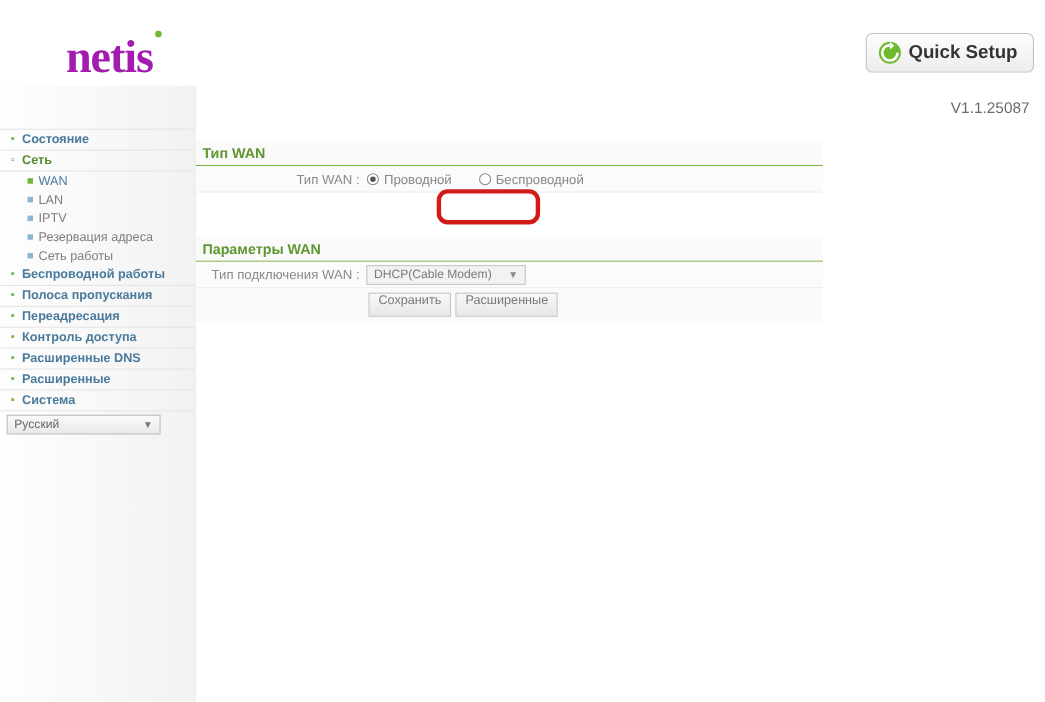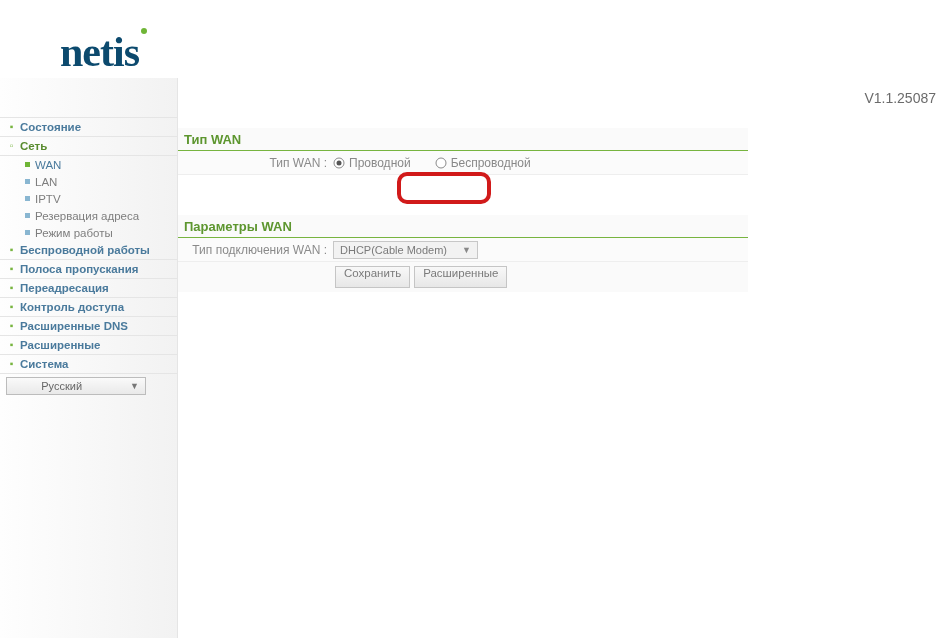--- a/index.html
+++ b/index.html
@@ -19,21 +19,21 @@
 }
 .logo {
   position: absolute;
   left: 60px;
   top: 28px;
 }
 .logo-text {
   font-family: "Times New Roman", serif;
   font-size: 42px;
   font-weight: bold;
-  color: #0c4a6e;
+  color: #a21caf;
   letter-spacing: -1px;
 }
 .logo-dot {
   display: inline-block;
   width: 6px;
   height: 6px;
   background: #6fb536;
   border-radius: 50%;
   vertical-align: top;
   margin-left: 2px;
@@ -127,21 +127,21 @@
 .lang-select {
   margin: 3px 6px 0 6px;
   width: 140px;
   height: 18px;
   border: 1px solid #bcbcbc;
   background: linear-gradient(#fafafa,#e9e9e9);
   font-size: 11px;
   color: #666;
   display: flex;
   align-items: center;
-  justify-content: flex-end;
+  justify-content: space-between;
   padding: 0 6px;
   cursor: pointer;
   gap: 48px;
 }
 .lang-select .arrow { font-size: 9px; color: #777; }
 
 .content {
   width: 570px;
   padding: 10px 0 0 0;
   background: #fff;
@@ -228,20 +228,30 @@
   position: relative;
 }
 </style>
 </head>
 <body>
 
 <div class="header">
   <div class="logo">
     <span class="logo-text">netis</span><span class="logo-dot"></span>
   </div>
+  <button class="quick-setup">
+    <span class="qs-icon">
+      <svg viewBox="0 0 22 22">
+          <circle cx="11" cy="11" r="10" fill="#6fb92f"></circle>
+          <path d="M11 4 a7 7 0 1 0 7 7" fill="none" stroke="#fff" stroke-width="2.4"></path>
+          <path d="M11 1 l4 3.5 -4 3.5 z" fill="#fff"></path>
+        </svg>
+    </span>
+    <span>Quick Setup</span>
+  </button>
 </div>
 
 <div class="layout">
 
   <div class="sidebar">
     <div class="sidebar-spacer"></div>
 
     <div class="menu-cat">
       <span class="plus-icon">▪</span>
       <span>Состояние</span>
@@ -283,21 +293,21 @@
           </svg>
         </span>
       <span>Резервация адреса</span>
     </div>
     <div class="sub-item">
       <span class="bullet">
           <svg viewBox="0 0 7 7">
             <rect x="1" y="1" width="5" height="5" fill="#89b6d1"></rect>
           </svg>
         </span>
-      <span>Режим работы</span>
+      <span>Сеть работы</span>
     </div>
 
     <div class="menu-cat">
       <span class="plus-icon">▪</span>
       <span>Беспроводной работы</span>
     </div>
     <div class="menu-cat">
       <span class="plus-icon">▪</span>
       <span>Полоса пропускания</span>
     </div>

